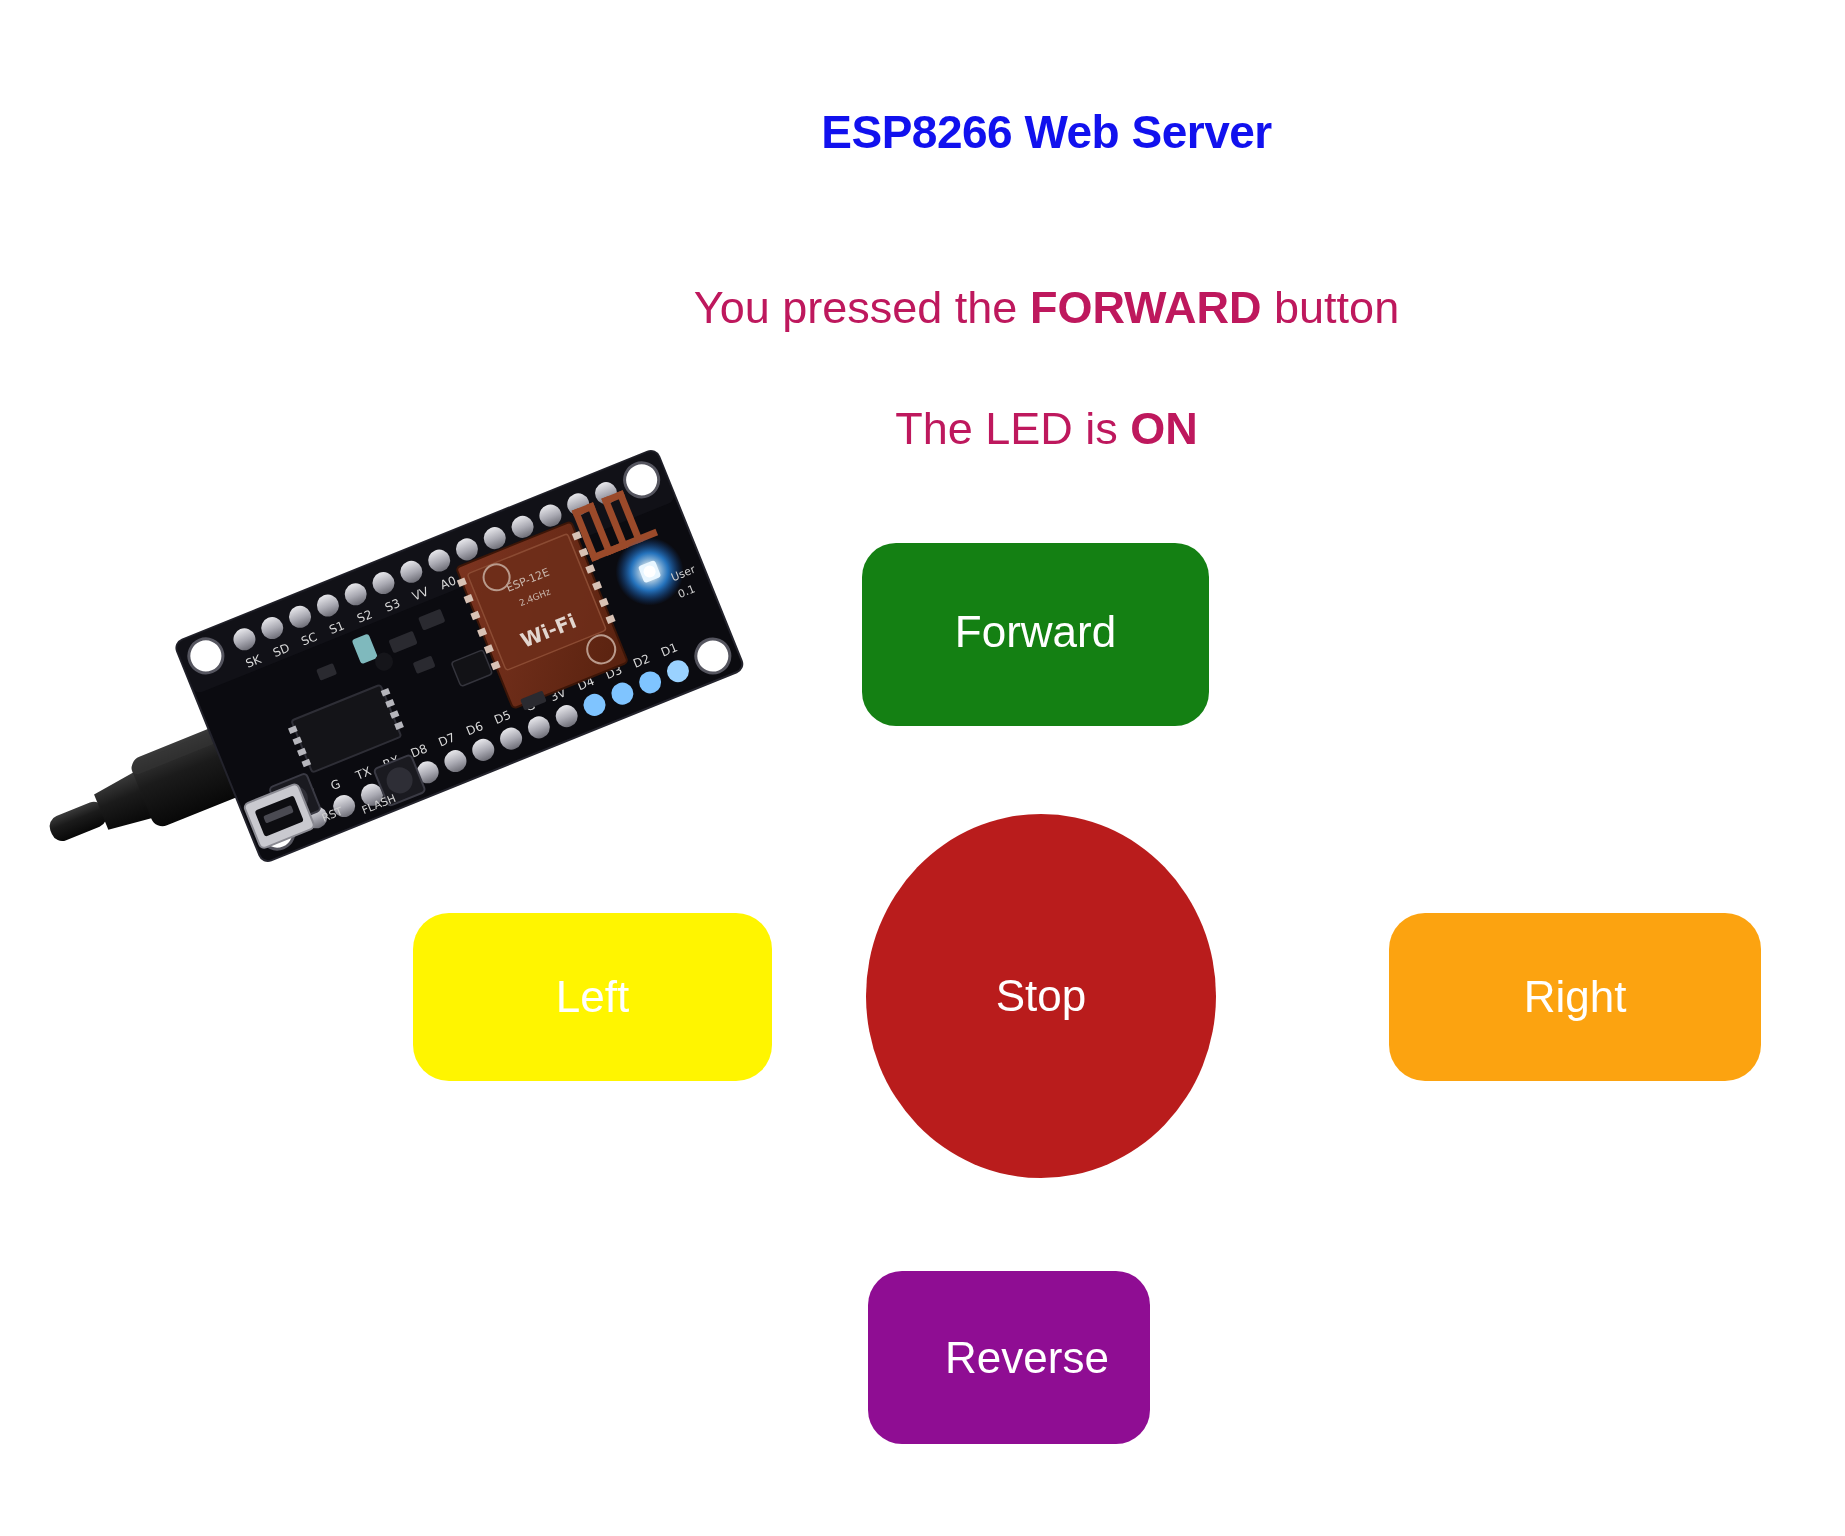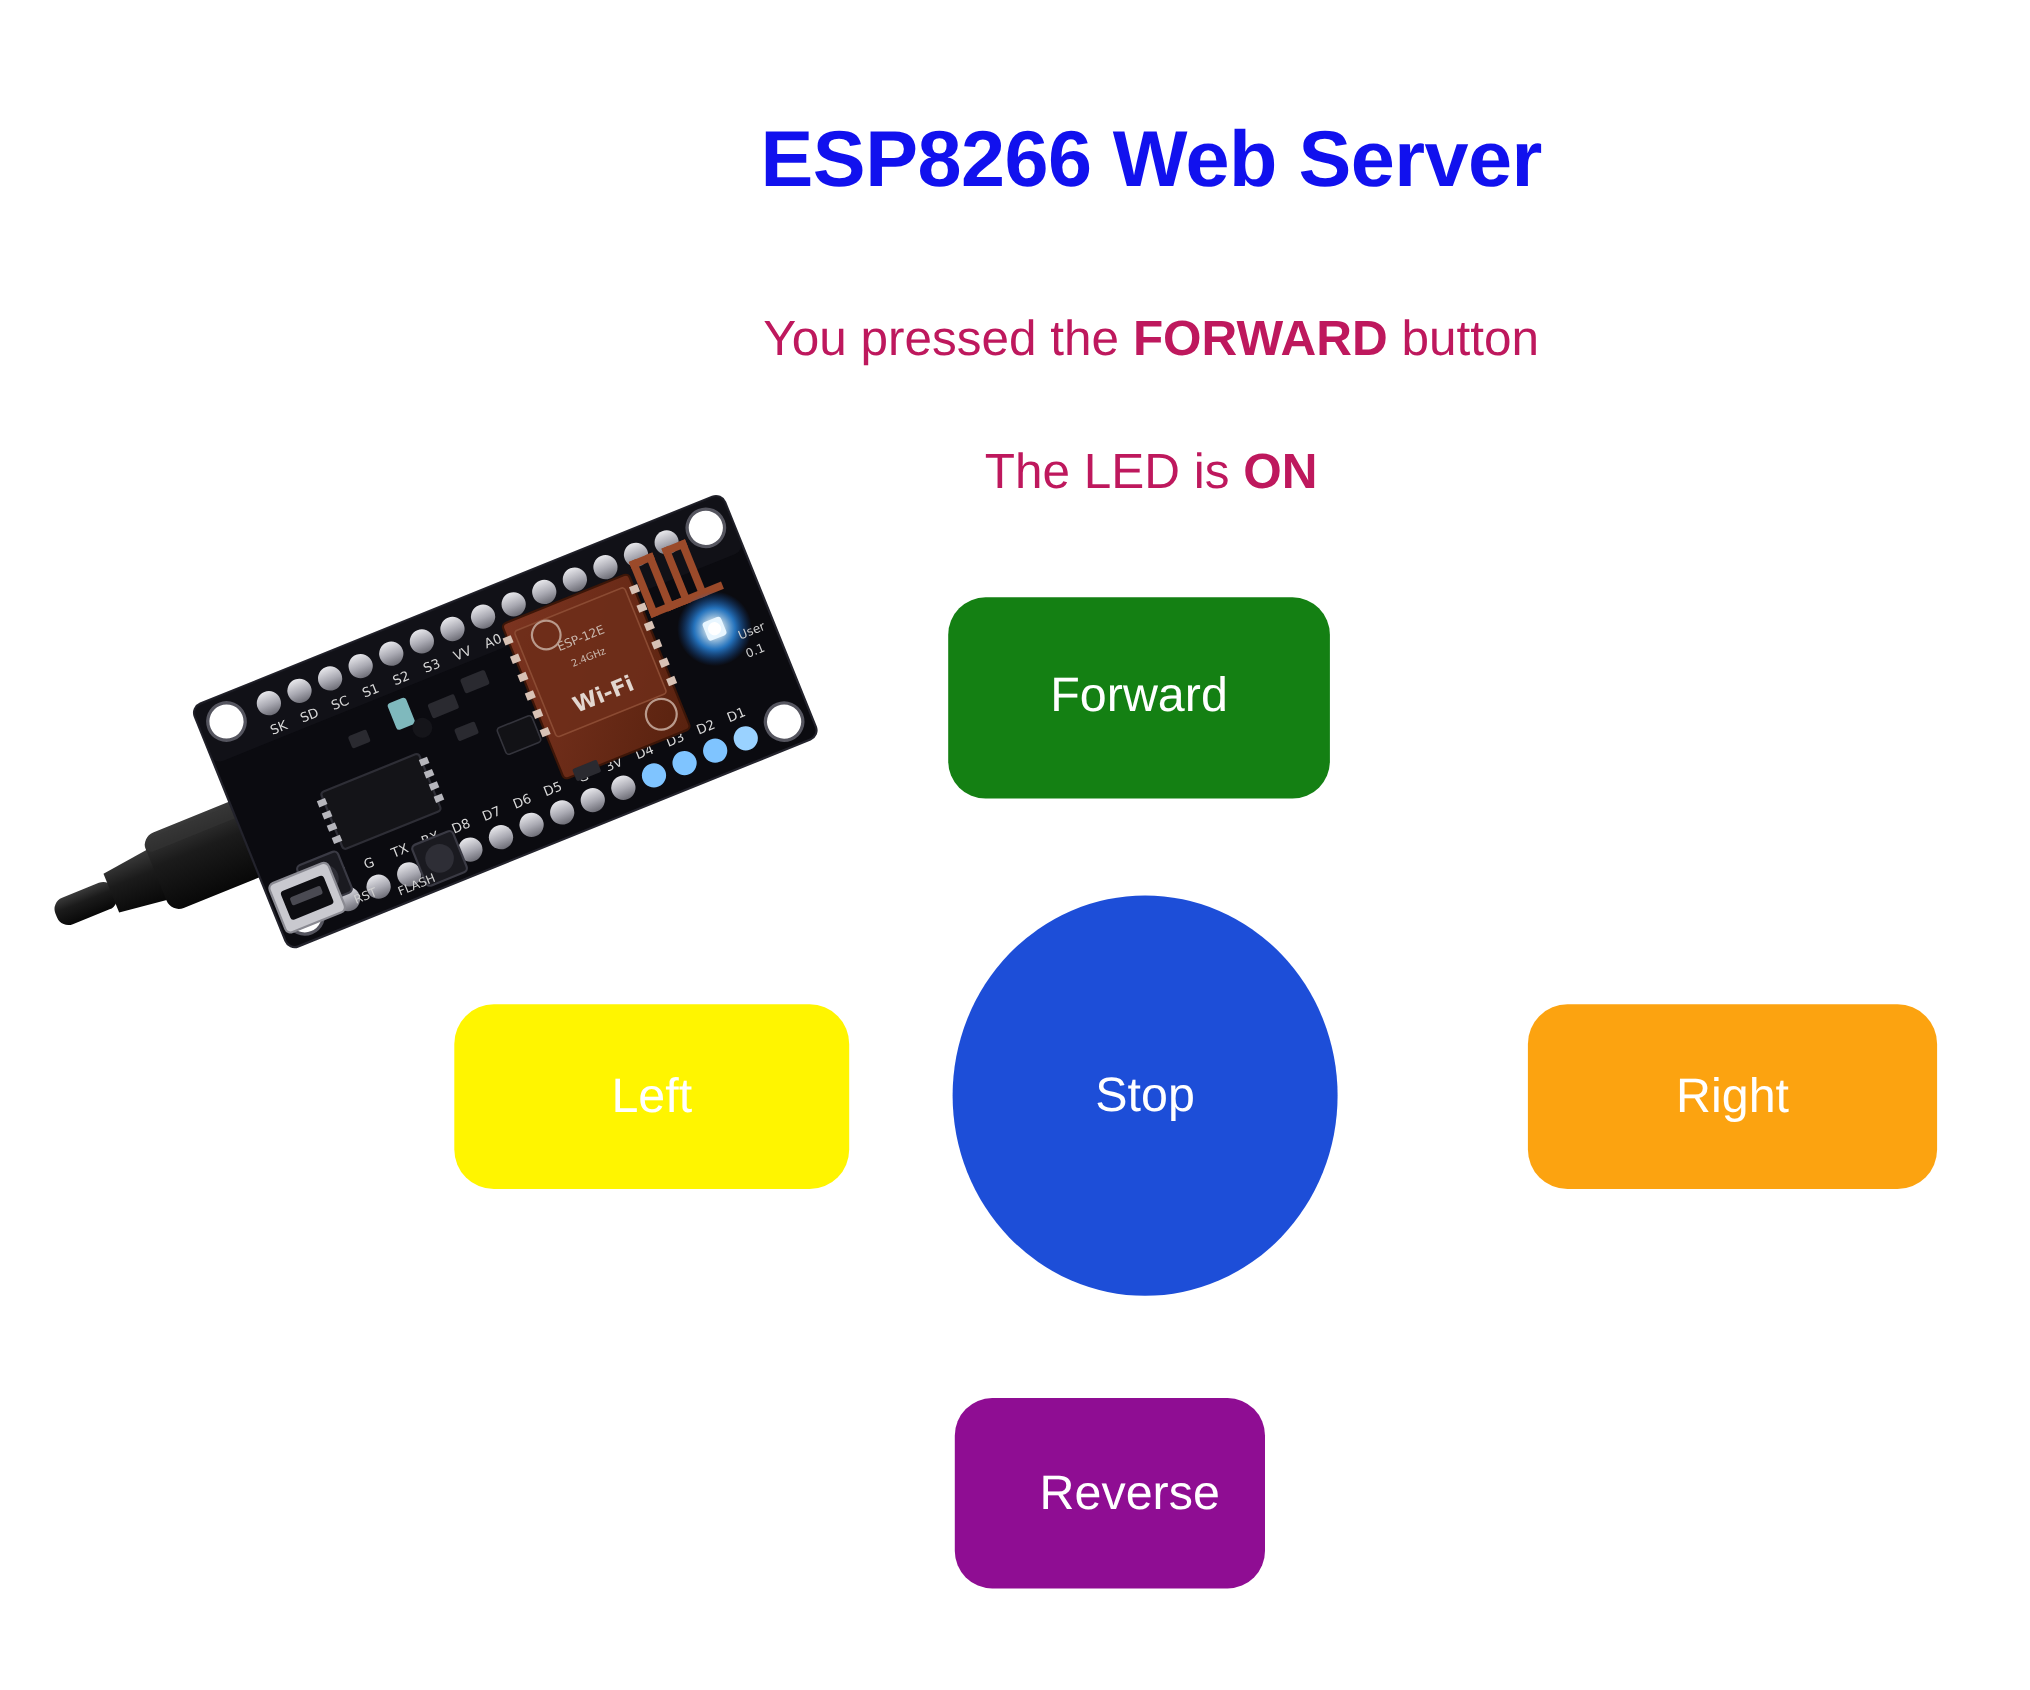--- a/index.html
+++ b/index.html
@@ -18,21 +18,21 @@
 
   .page { position: absolute; inset: 0; }
 
   
   .title {
     position: absolute;
     left: 0; right: 0;
     top: 108px;
     text-align: center;
     padding-right: 0;
-    font-size: 72px;
+    font-size: 46px;
     font-weight: bold;
     color: #1111ee;
     letter-spacing: -0.5px;
     line-height: 1.05;
   }
   .title-inner { display: inline-block; transform: translateX(124px); }
 
   .subline {
     position: absolute;
     left: 0; right: 0;
@@ -78,21 +78,21 @@
   }
   .btn-right {
     left: 1389px; top: 913px;
     width: 372px; height: 168px;
     background: #fca310;
     border-radius: 36px;
   }
   .btn-stop {
     left: 866px; top: 814px;
     width: 350px; height: 364px;
-    background: #1d4ed8;
+    background: #b91c1c;
     border-radius: 50%;
   }
   .btn-reverse {
     left: 868px; top: 1271px;
     width: 282px; height: 173px;
     background: #8f0d93;
     border-radius: 34px;
     padding-left: 36px;
   }
 

